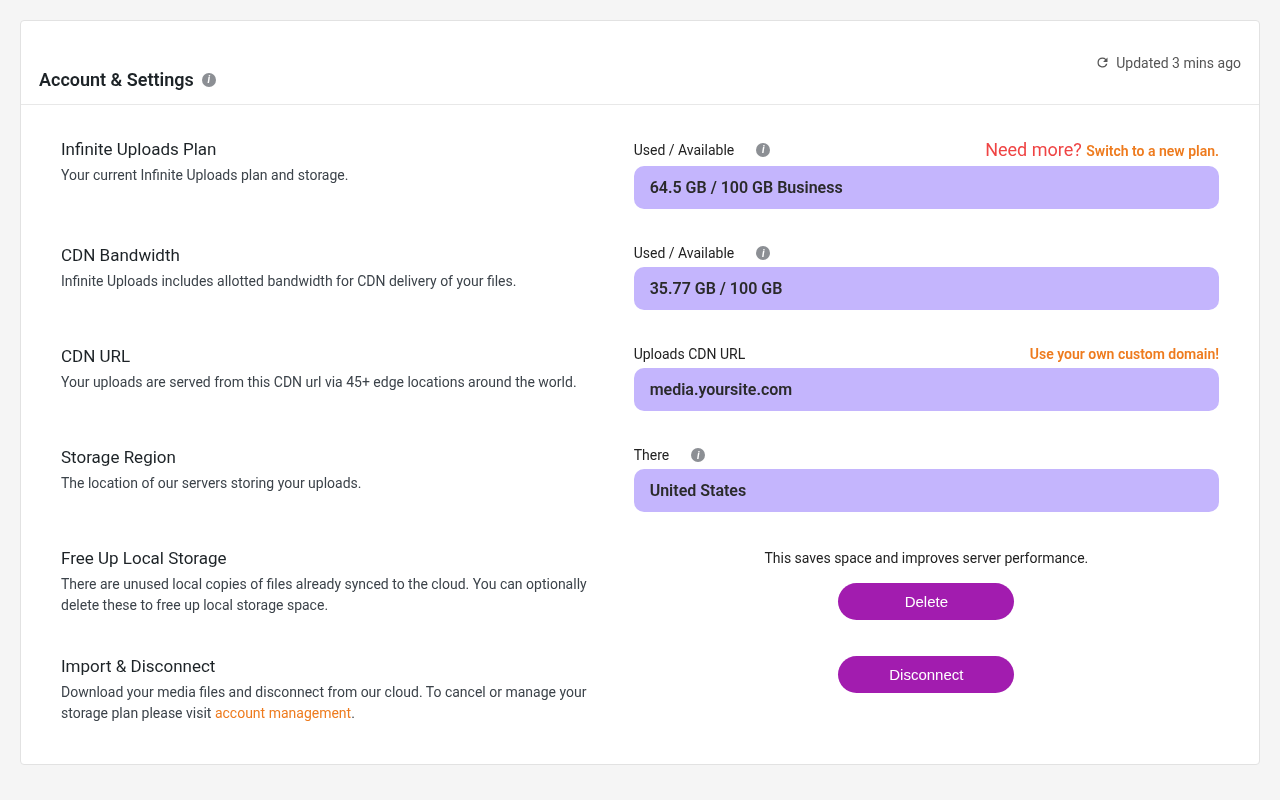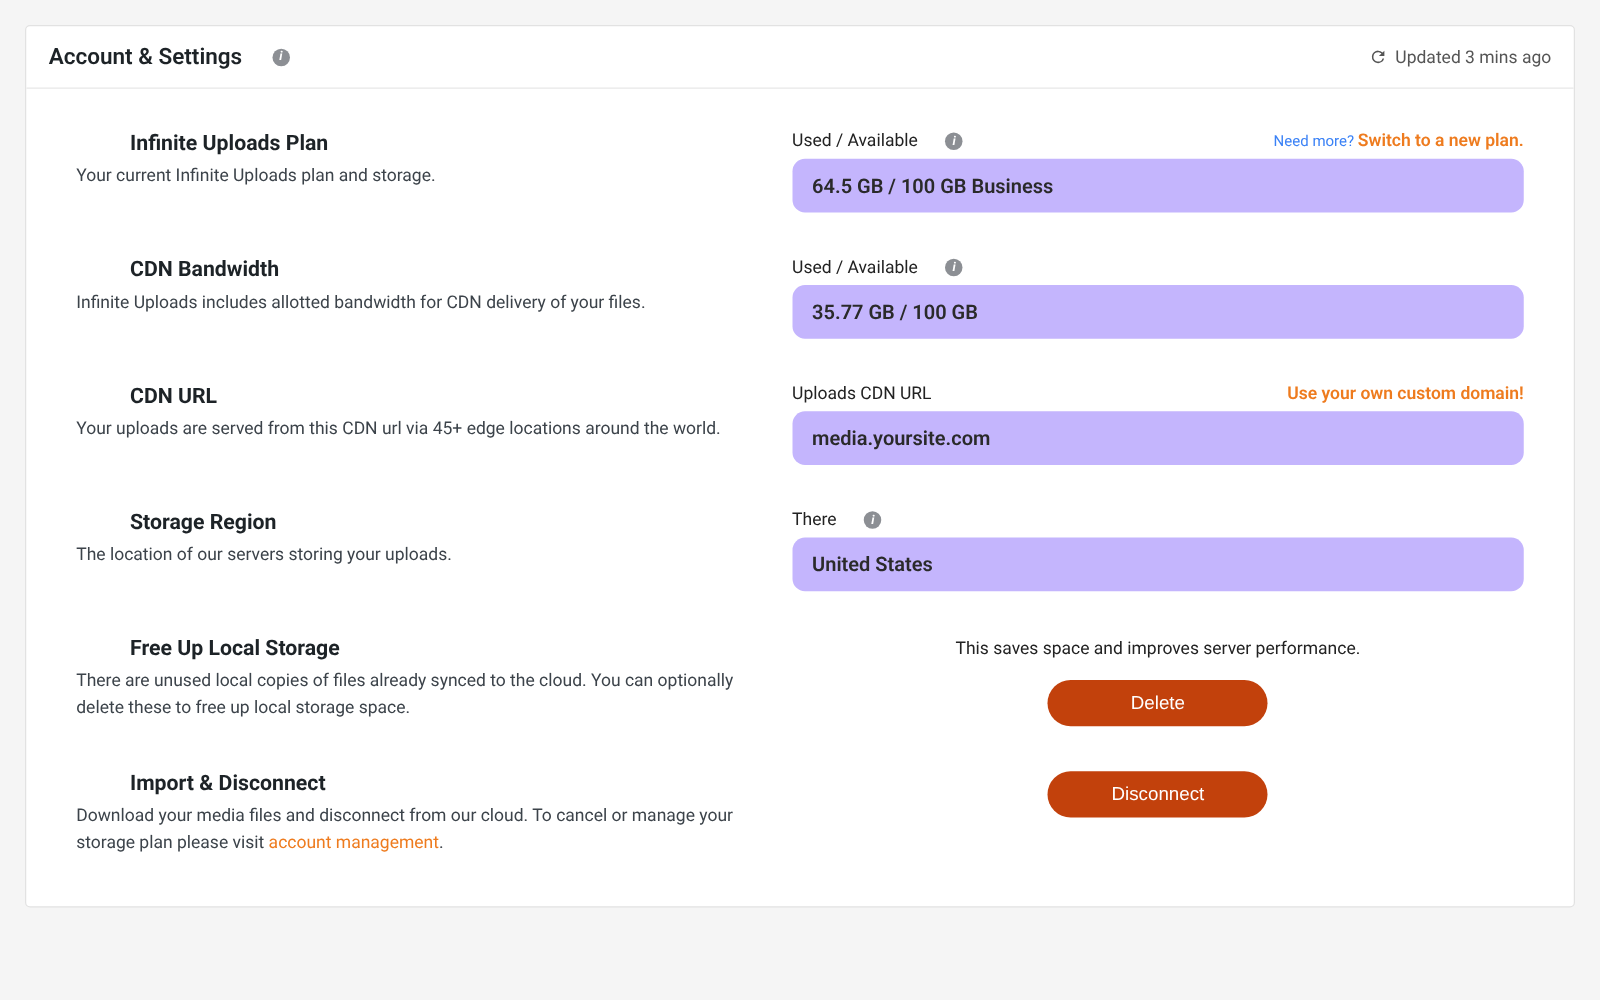--- a/index.html
+++ b/index.html
@@ -19,21 +19,22 @@
   .panel-header {
     display: flex;
     align-items: center;
     justify-content: space-between;
     padding: 14px 18px;
     border-bottom: 1px solid #e8e8e8;
   }
   .panel-title-wrap {
     display: flex;
     align-items: center;
-    gap: 24px;
+    gap: 8px;
+    margin-top: 34px;
   }
   .panel-title {
     font-size: 18px;
     font-weight: 600;
     color: #1d2327;
   }
   .info-icon {
     display: inline-flex;
     align-items: center;
     justify-content: center;
@@ -65,23 +66,22 @@
   .left {
     flex: 0 0 46%;
     max-width: 46%;
   }
   .right {
     flex: 1;
     min-width: 0;
   }
   .section-title {
     font-size: 17px;
-    font-weight: 700;
+    font-weight: 400;
     margin-bottom: 6px;
-    margin-left: 43px;
   }
   .section-desc {
     font-size: 14px;
     color: #3c434a;
     line-height: 1.5;
   }
   .field-label-row {
     display: flex;
     align-items: center;
     justify-content: space-between;
@@ -93,21 +93,21 @@
     gap: 22px;
     font-size: 14px;
     color: #222;
   }
   .link-orange {
     color: #ee7b1e;
     font-weight: 600;
     text-decoration: none;
     cursor: pointer;
   }
-  .need-more { color:#3b82f6; font-size:12px; }
+  .need-more { color:#ef4444; font-size:18px; }
   .value-box {
     background: #c4b5fd;
     border-radius: 10px;
     padding: 12px 16px;
     font-size: 16px;
     font-weight: 600;
     color: #2a2a2a;
   }
   .center-block {
     text-align: center;
@@ -122,21 +122,21 @@
     font-size: 13.5px;
     color: #222;
     margin-bottom: 14px;
     line-height: 1.55;
     text-align:center;
   }
   .btn {
     display: inline-block;
     min-width: 176px;
     padding: 10px 34px;
-    background: #c2410c;
+    background: #a21caf;
     color: #fff;
     font-size: 15px;
     font-weight: 500;
     border: none;
     border-radius: 22px;
     cursor: pointer;
   }
   .deletable-line {
     margin-top: 6px;
     font-size: 12.5px;

